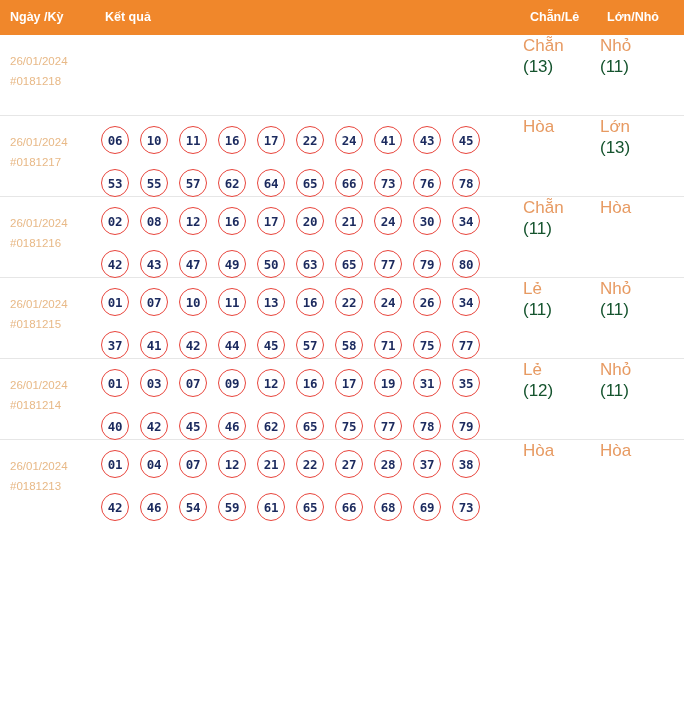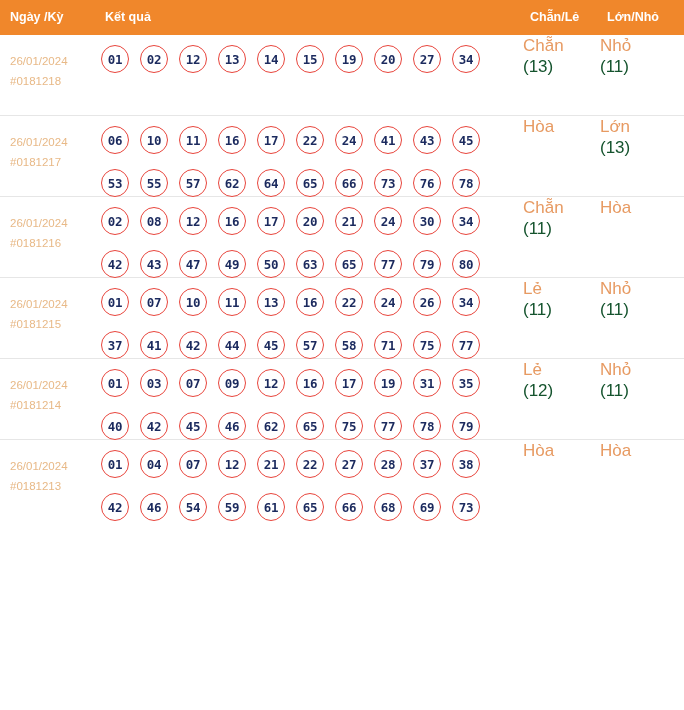--- a/index.html
+++ b/index.html
@@ -112,21 +112,20 @@
     <div class="hcell h-date">Ngày /Kỳ</div>
     <div class="hcell h-result">Kết quả</div>
     <div class="hcell h-oddeven">Chẵn/Lẻ</div>
     <div class="hcell h-bigsml">Lớn/Nhỏ</div>
   </div>
 
   <div id="rows-container">
       <div class="row">
         <div class="row-date"><span>26/01/2024</span><span class="issue">#0181218</span></div>
         <div class="balls">
-          <div class="ball-row"><span class="ball">01</span><span class="ball">02</span><span class="ball">12</span><span class="ball">13</span><span class="ball">14</span><span class="ball">15</span><span class="ball">19</span><span class="ball">20</span><span class="ball">27</span><span class="ball">34</span></div>
         </div>
         <div class="stat oddeven"><span>Chẵn</span><span class="cnt">(13)</span></div>
         <div class="stat bigsml"><span>Nhỏ</span><span class="cnt">(11)</span></div>
       </div>
       <div class="row">
         <div class="row-date"><span>26/01/2024</span><span class="issue">#0181217</span></div>
         <div class="balls">
           <div class="ball-row"><span class="ball">06</span><span class="ball">10</span><span class="ball">11</span><span class="ball">16</span><span class="ball">17</span><span class="ball">22</span><span class="ball">24</span><span class="ball">41</span><span class="ball">43</span><span class="ball">45</span></div>
           <div class="ball-row"><span class="ball">53</span><span class="ball">55</span><span class="ball">57</span><span class="ball">62</span><span class="ball">64</span><span class="ball">65</span><span class="ball">66</span><span class="ball">73</span><span class="ball">76</span><span class="ball">78</span></div>
         </div>

